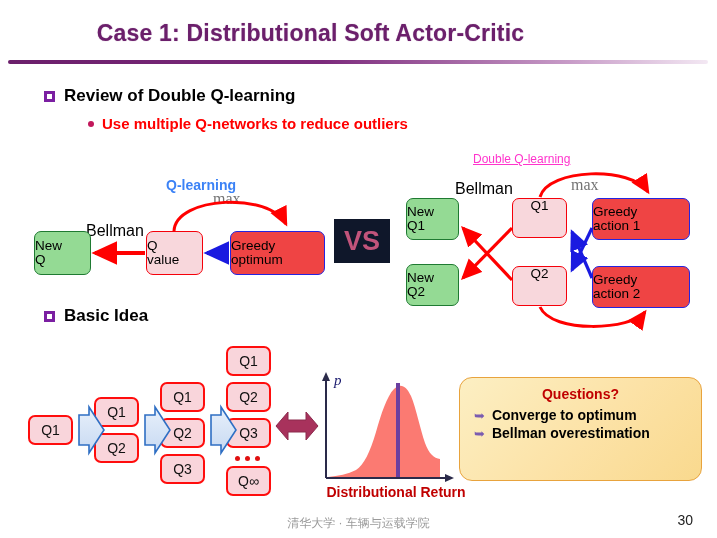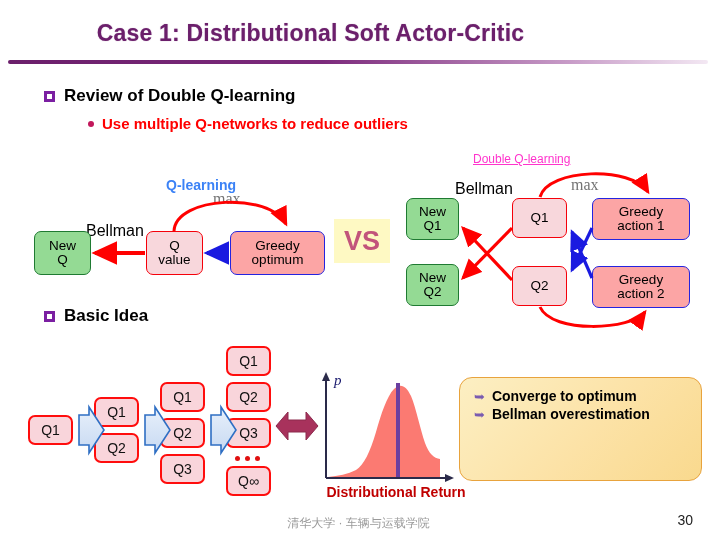--- a/index.html
+++ b/index.html
@@ -29,39 +29,39 @@
   .sec-t{font-size:17px;font-weight:bold;color:#000;}
   .sec1{left:44px;top:86px;}
   .sec2{left:44px;top:306px;}
 
   .bullet{position:absolute;left:88px;top:115px;display:flex;align-items:center;gap:8px;}
   .dot{width:6px;height:6px;border-radius:50%;background:#C2185B;flex:0 0 auto;}
   .bullet-t{font-size:15px;color:#FF0000;font-weight:bold;}
 
   
   .node{
-    position:absolute;box-sizing:border-box;display:flex;align-items:center;
+    position:absolute;box-sizing:border-box;display:flex;align-items:flex-start;
     justify-content:center;text-align:center;line-height:1.05;
     border-radius:7px;font-size:13.5px;color:#000;
   }
   .n-green{background:#94DA94;border:1.6px solid #1F7A32;}
   .n-pink {background:#F8D7DC;border:1.8px solid #F5000A;}
-  .n-blue {background:#fca5a5;border:1.8px solid #2424E0;}
+  .n-blue {background:#ef4444;border:1.8px solid #2424E0;}
 
   .lbl{position:absolute;font-size:16px;color:#000;white-space:nowrap;}
   .lbl-qlearn{font-size:14px;color:#3b82f6;font-weight:bold;}
   .lbl-dqlearn{font-size:12px;color:#FF33CC;font-weight:normal;text-decoration:underline;}
   .lbl-max{font-family:"Liberation Serif",serif;font-size:16px;color:#737373;font-style:normal;}
 
   svg.ov{position:absolute;left:0;top:0;width:717px;height:538px;pointer-events:none;}
 
   
   .vs{
     position:absolute;left:334px;top:219px;width:56px;height:44px;
-    background:#fef9c3;display:flex;align-items:center;justify-content:center;
+    background:#0f172a;display:flex;align-items:center;justify-content:center;
     font-size:27px;font-weight:bold;color:#C2547B;
   }
 
   
   .qbox{
     position:absolute;box-sizing:border-box;display:flex;align-items:center;
     justify-content:center;background:#F9D5DB;border:2px solid #FF0D0D;border-radius:7px;
     font-size:14px;color:#111;width:45px;height:30px;
   }
   .dots{position:absolute;display:flex;gap:5px;}
@@ -178,20 +178,21 @@
     <i></i>
       <i></i>
       <i></i>
   </div>
   <div class="qbox" style="left:226px;top:466px;">Q∞</div>
 
   <div class="axis-p">p</div>
   <div class="dist-label">Distributional Return</div>
 
   <div class="qpanel">
+    <div class="q-title">Questions?</div>
     <div class="q-row">
       <span class="q-arrow">➥</span>
       <span class="q-txt">Converge to optimum</span>
     </div>
     <div class="q-row">
       <span class="q-arrow">➥</span>
       <span class="q-txt">Bellman overestimation</span>
     </div>
   </div>
 

